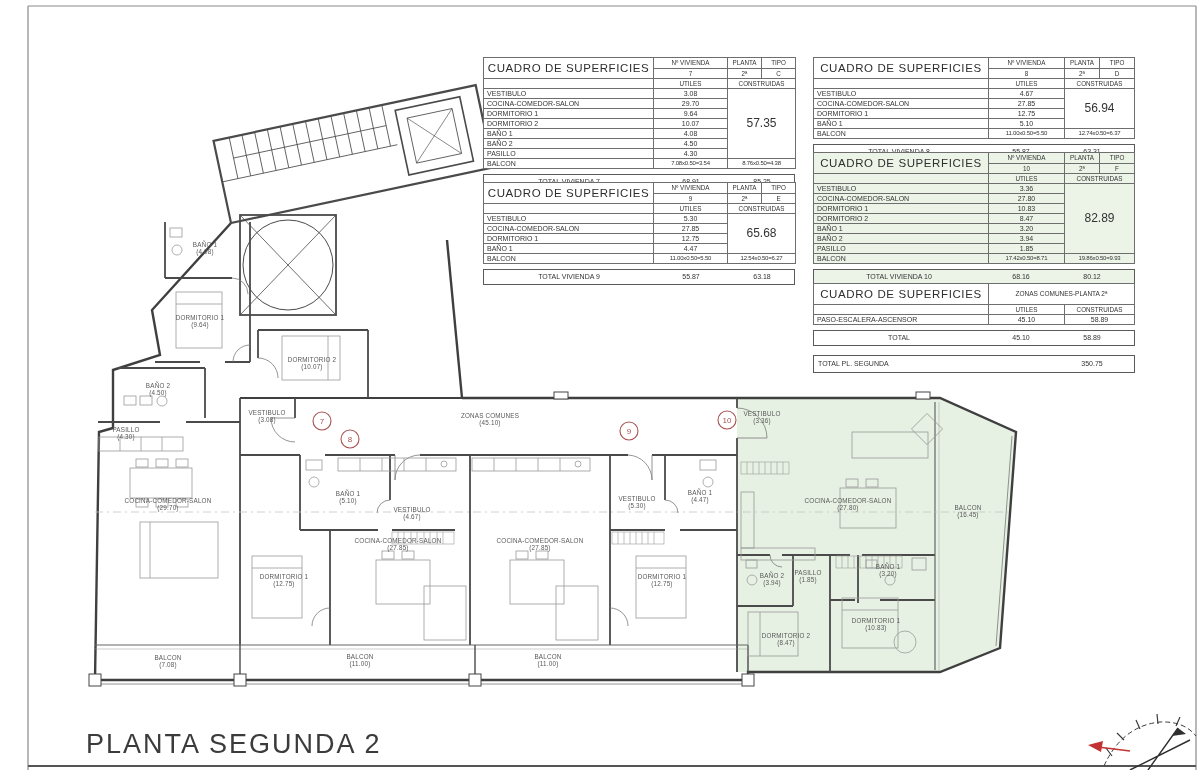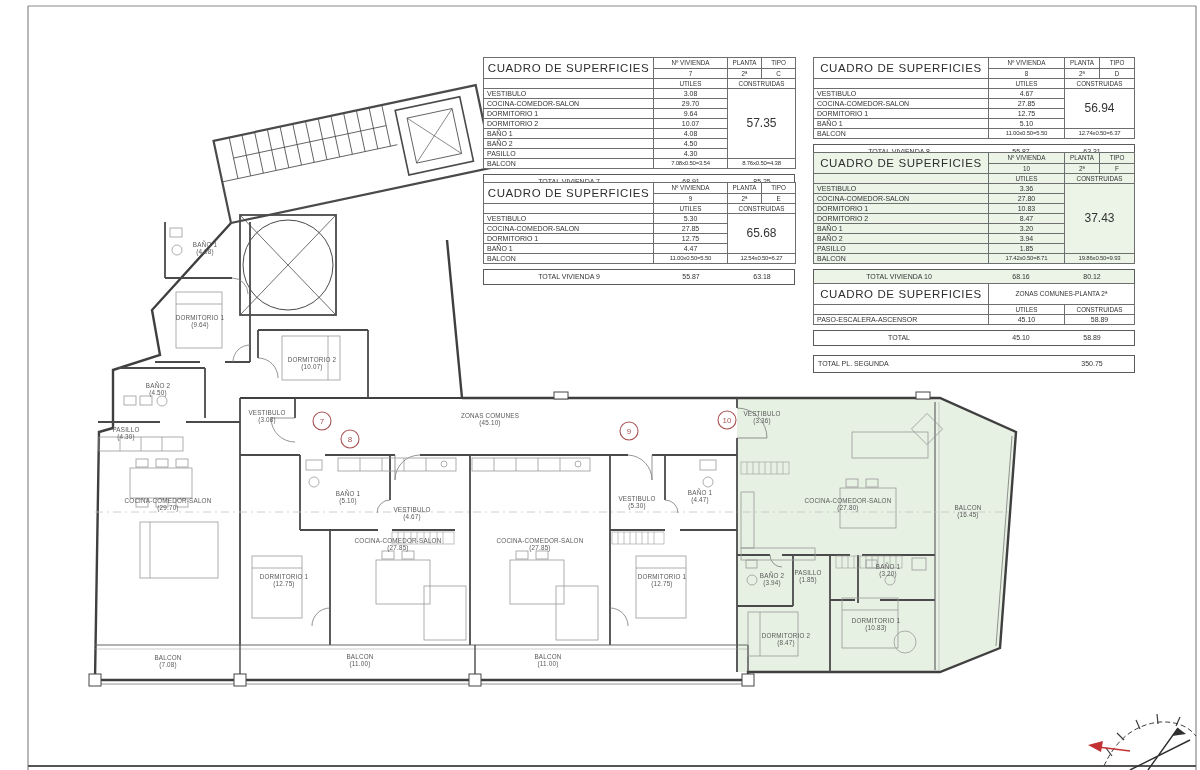--- a/index.html
+++ b/index.html
@@ -465,21 +465,21 @@
             <td class="h">F</td>
           </tr>
           <tr>
             <td></td>
             <th class="h">UTILES</th>
             <th colspan="2" class="h">CONSTRUIDAS</th>
           </tr>
           <tr>
             <td class="lbl">VESTIBULO</td>
             <td class="val">3.36</td>
-            <td colspan="2" rowspan="7" class="big">37.43</td>
+            <td colspan="2" rowspan="7" class="big">82.89</td>
           </tr>
           <tr>
             <td class="lbl">COCINA-COMEDOR-SALON</td>
             <td class="val">27.80</td>
           </tr>
           <tr>
             <td class="lbl">DORMITORIO 1</td>
             <td class="val">10.83</td>
           </tr>
           <tr>
@@ -541,13 +541,14 @@
         <div>45.10</div>
         <div>58.89</div>
       </div>
       <div class="gtot">
         <div class="gl">TOTAL PL. SEGUNDA</div>
         <div></div>
         <div class="gv">350.75</div>
       </div>
     </div>
 
+  <div class="sheet-title">PLANTA SEGUNDA 2</div>
 </div>
 
 </body></html>

